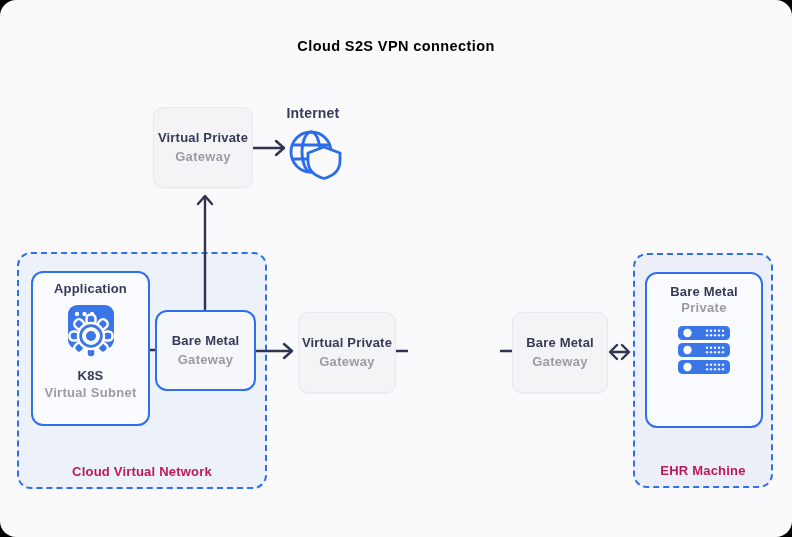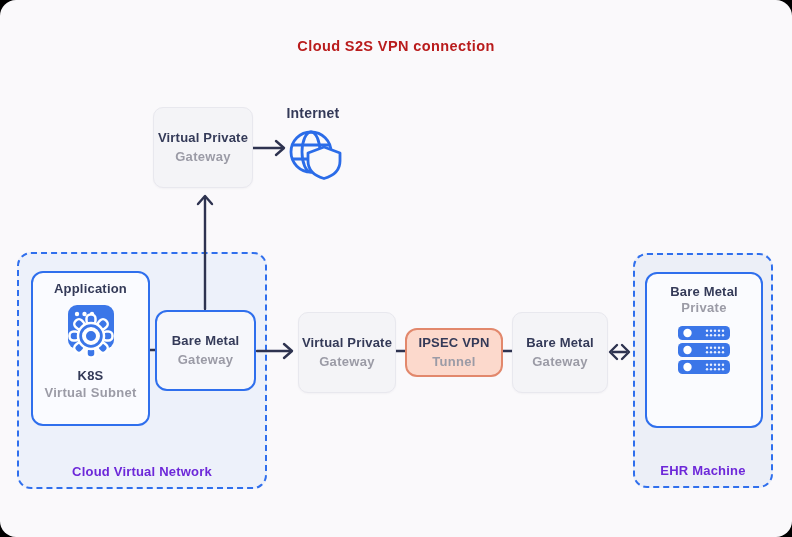--- a/index.html
+++ b/index.html
@@ -1,28 +1,28 @@
 <!DOCTYPE html>
 <html><head>
 <meta charset="utf-8">
 <style>
   html,body{margin:0;padding:0;background:#000;}
   body{width:792px;height:537px;font-family:"Liberation Sans",sans-serif;}
   .card{position:relative;width:792px;height:537px;background:#FAF9FB;border-radius:16px;overflow:hidden;}
 
   .title{position:absolute;top:38px;left:0;width:792px;text-align:center;
-         font-size:14.5px;font-weight:bold;color:#b91c1c;letter-spacing:.4px;}
+         font-size:14.5px;font-weight:bold;color:#000000;letter-spacing:.4px;}
 
   .overlay{position:absolute;left:0;top:0;width:792px;height:537px;z-index:1;pointer-events:none;}
 
   .container{position:absolute;border:2px dashed #2F6FED;border-radius:14px;z-index:0;box-sizing:border-box;}
   .cloud-net{left:17px;top:252px;width:250px;height:237px;background:#EDF1FA;}
   .ehr-net{left:633px;top:253px;width:140px;height:235px;background:#ECEFF7;}
   .cap{position:absolute;bottom:8px;left:0;right:0;text-align:center;
-       font-size:13px;font-weight:bold;color:#6d28d9;letter-spacing:.2px;}
+       font-size:13px;font-weight:bold;color:#be185d;letter-spacing:.2px;}
 
   .node{position:absolute;display:flex;flex-direction:column;align-items:center;justify-content:center;
         gap:3px;z-index:2;box-sizing:border-box;font-size:13px;line-height:16px;text-align:right;}
   .b{font-weight:bold;color:#343A58;letter-spacing:.2px;}
   .s{color:#9B9BA6;letter-spacing:.3px;font-weight:bold;}
 
   .gray{background:#F4F4F7;border:1px solid #E8E8EE;border-radius:10px;box-shadow:0 1px 2px rgba(40,40,70,.04);}
   .blue{background:#F7F8FC;border:2px solid #2F6FED;border-radius:12px;}
   .ipsec{background:#FCD9CC;border:2px solid #E2886C;border-radius:12px;}
 
@@ -127,24 +127,20 @@
   <div class="node blue bmg-left">
     <span class="b">Bare Metal</span>
     <span class="s">Gateway</span>
   </div>
 
   <div class="node gray vpg-mid">
     <span class="b">Virtual Private</span>
     <span class="s">Gateway</span>
   </div>
 
-  <div class="node ipsec ipsec-box">
-    <span class="b">IPSEC VPN</span>
-    <span class="s">Tunnel</span>
-  </div>
 
   <div class="node gray bmg-right">
     <span class="b">Bare Metal</span>
     <span class="s">Gateway</span>
   </div>
 
   <div class="container ehr-net">
     <div class="cap">EHR Machine</div>
   </div>
 

